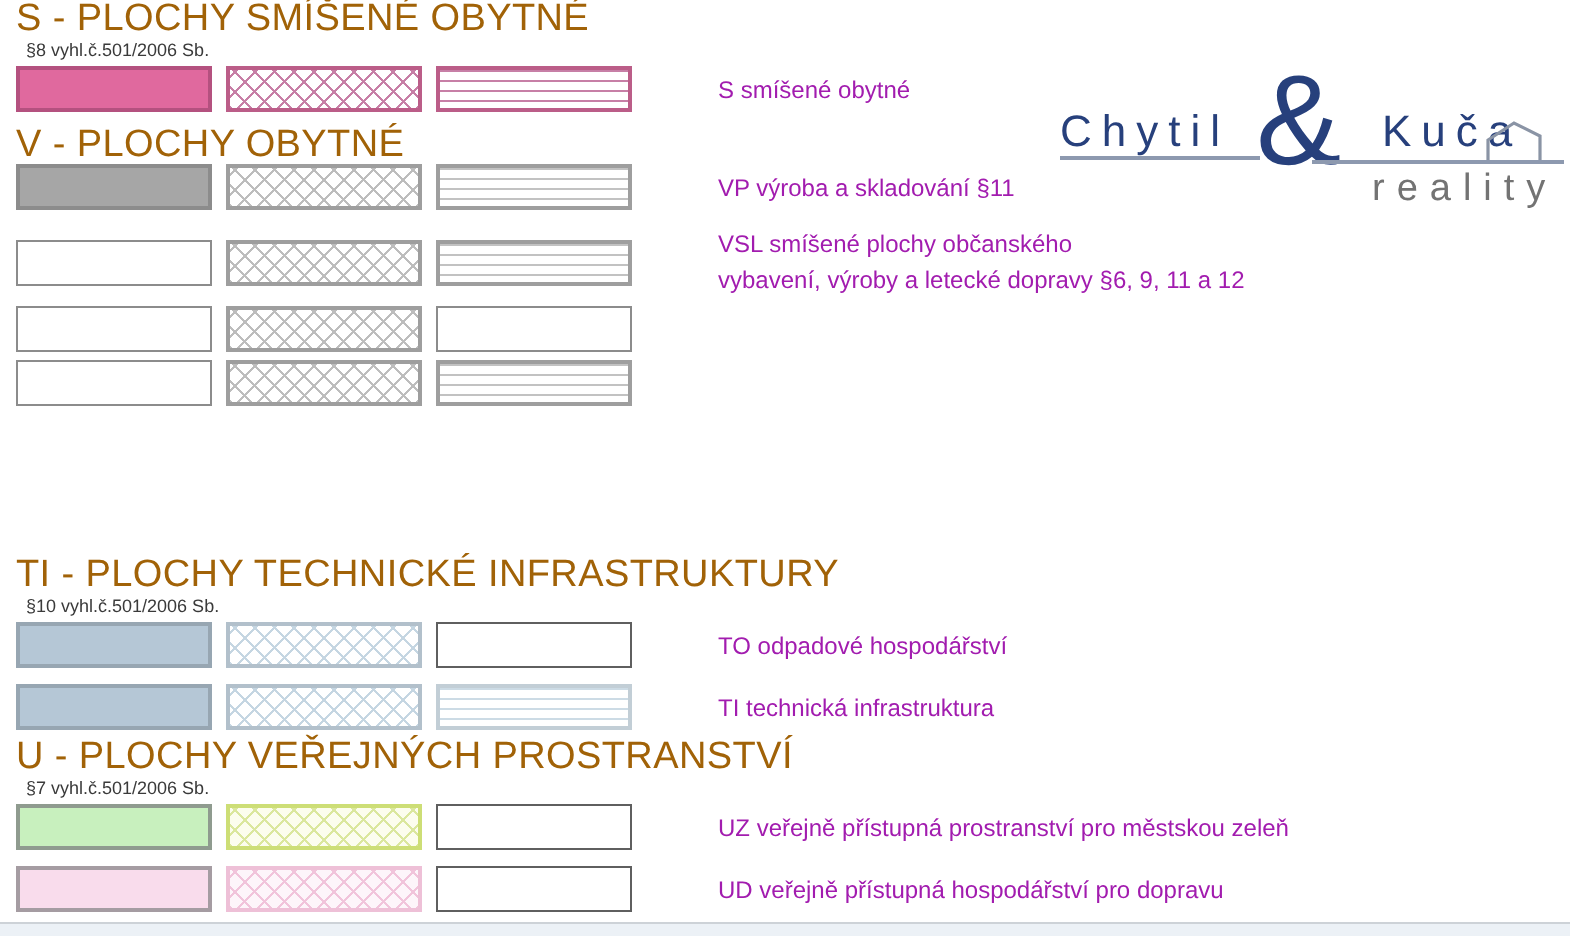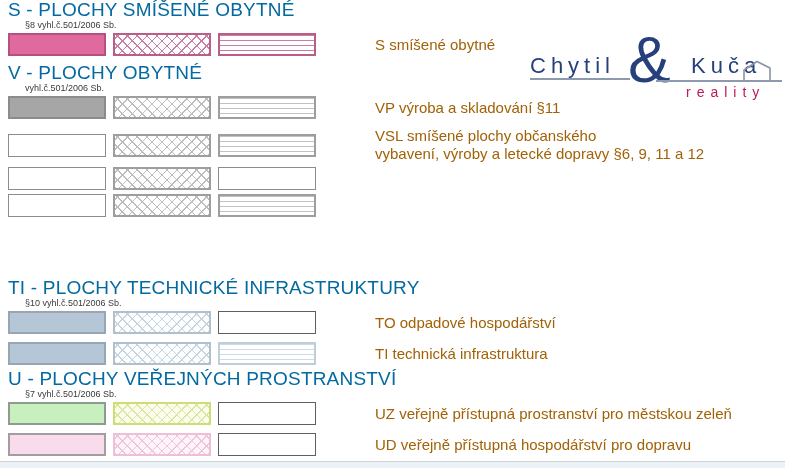--- a/index.html
+++ b/index.html
@@ -3,46 +3,46 @@
 <meta charset="utf-8">
 <style>
   html,body{margin:0;padding:0}
   body{
     width:785px;height:468px;position:relative;overflow:hidden;
     background:#ffffff;
     font-family:"Liberation Sans", sans-serif;
   }
   .sec{position:absolute;left:0;right:0}
   .sec-s{top:0}.sec-v{top:63px}.sec-ti{top:278px}.sec-u{top:369px}
-  .sec-title{padding-left:8px;font-size:19px;line-height:19px;letter-spacing:.2px;color:#0369a1}
-  .sec-ref{padding-left:9px;font-size:9px;line-height:11px;color:#3a3a3a;margin:1px 16px 2px}
+  .sec-title{padding-left:8px;font-size:19px;line-height:19px;letter-spacing:.2px;color:#a16207}
+  .sec-ref{padding-left:9px;font-size:9px;line-height:11px;color:#3a3a3a;margin:1px 4px 2px}
   .row{display:flex;align-items:center;padding-left:8px;margin-bottom:8px}
   .row.two{margin-bottom:4px}
   .swatch{width:98px;height:23px;box-sizing:border-box;border:2px solid var(--b);margin-right:7px;flex:0 0 auto}
   .swatch.solid{background:var(--c)}
   .swatch.plain{border-width:1px;background:#ffffff}
   .swatch.cross{
     background-color:var(--bg,#fff);
     background-image:
       repeating-linear-gradient(45deg,var(--c) 0,var(--c) 1px,transparent 1px,transparent 7px),
       repeating-linear-gradient(-45deg,var(--c) 0,var(--c) 1px,transparent 1px,transparent 7px);
   }
   .swatch.hlines{
     background-color:var(--bg,#fff);
     background-image:repeating-linear-gradient(180deg,var(--c) 0,var(--c) 1px,transparent 1px,transparent 5px);
   }
-  .row-label{margin-left:52px;font-size:15px;line-height:18px;color:#a16207;white-space:nowrap}
+  .row-label{margin-left:36px;font-size:12px;line-height:18px;color:#a21caf;white-space:nowrap}
 
   
   .logo{position:absolute;left:528px;top:40px;width:254px;height:62px;color:#27407c}
   .logo span{position:absolute;font-family:Liberation Sans, sans-serif}
   .logo-name1{left:2px;top:13px;font-size:22px;letter-spacing:5px}
   .logo-amp{left:100px;top:-12px;font-size:64px;line-height:64px}
   .logo-name2{left:163px;top:13px;font-size:22px;letter-spacing:5px}
-  .logo-sub{left:158px;top:44px;font-size:14px;letter-spacing:6px;color:#be185d}
+  .logo-sub{left:158px;top:44px;font-size:19px;letter-spacing:6px;color:#737373}
   .logo-line{position:absolute;height:2px;background:#8d99af}
   .logo-line1{left:2px;top:38px;width:100px}
   .logo-line2{left:128px;top:40px;width:126px}
   .logo-house{position:absolute;left:214px;top:20px}
 
   
   .bottom-strip{position:absolute;left:0;right:0;bottom:0;height:6px;background:#ecf1f6;border-top:1px solid #cdd2d7}
 </style>
 </head>
 <body>
@@ -53,21 +53,20 @@
       <div class="sec-ref">§8 vyhl.č.501/2006 Sb.</div>
       <div class="row">
         <div class="swatch solid" style="--c: #e0699e; --b: #b4517f;"></div>
         <div class="swatch cross" style="--c: #c77fa6; --b: #bb5d88; --bg: #ffffff;"></div>
         <div class="swatch hlines" style="--c: #c77fa6; --b: #bb5d88; --bg: #ffffff;"></div>
         <div class="row-label">S smíšené obytné</div>
       </div>
     </section>
     <section class="sec sec-v">
       <div class="sec-title">V - PLOCHY OBYTNÉ</div>
-      <div class="sec-ref">vyhl.č.501/2006 Sb.</div>
       <div class="row">
         <div class="swatch solid" style="--c: #a6a6a6; --b: #8c8c8c;"></div>
         <div class="swatch cross" style="--c: #bdbdbd; --b: #9e9e9e; --bg: #ffffff;"></div>
         <div class="swatch hlines" style="--c: #c2c2c2; --b: #9e9e9e; --bg: #ffffff;"></div>
         <div class="row-label">VP výroba a skladování §11</div>
       </div>
       <div class="row two">
         <div class="swatch plain" style="--c: #ffffff; --b: #8c8c8c;"></div>
         <div class="swatch cross" style="--c: #bdbdbd; --b: #9e9e9e; --bg: #ffffff;"></div>
         <div class="swatch hlines" style="--c: #c2c2c2; --b: #9e9e9e; --bg: #ffffff;"></div>

